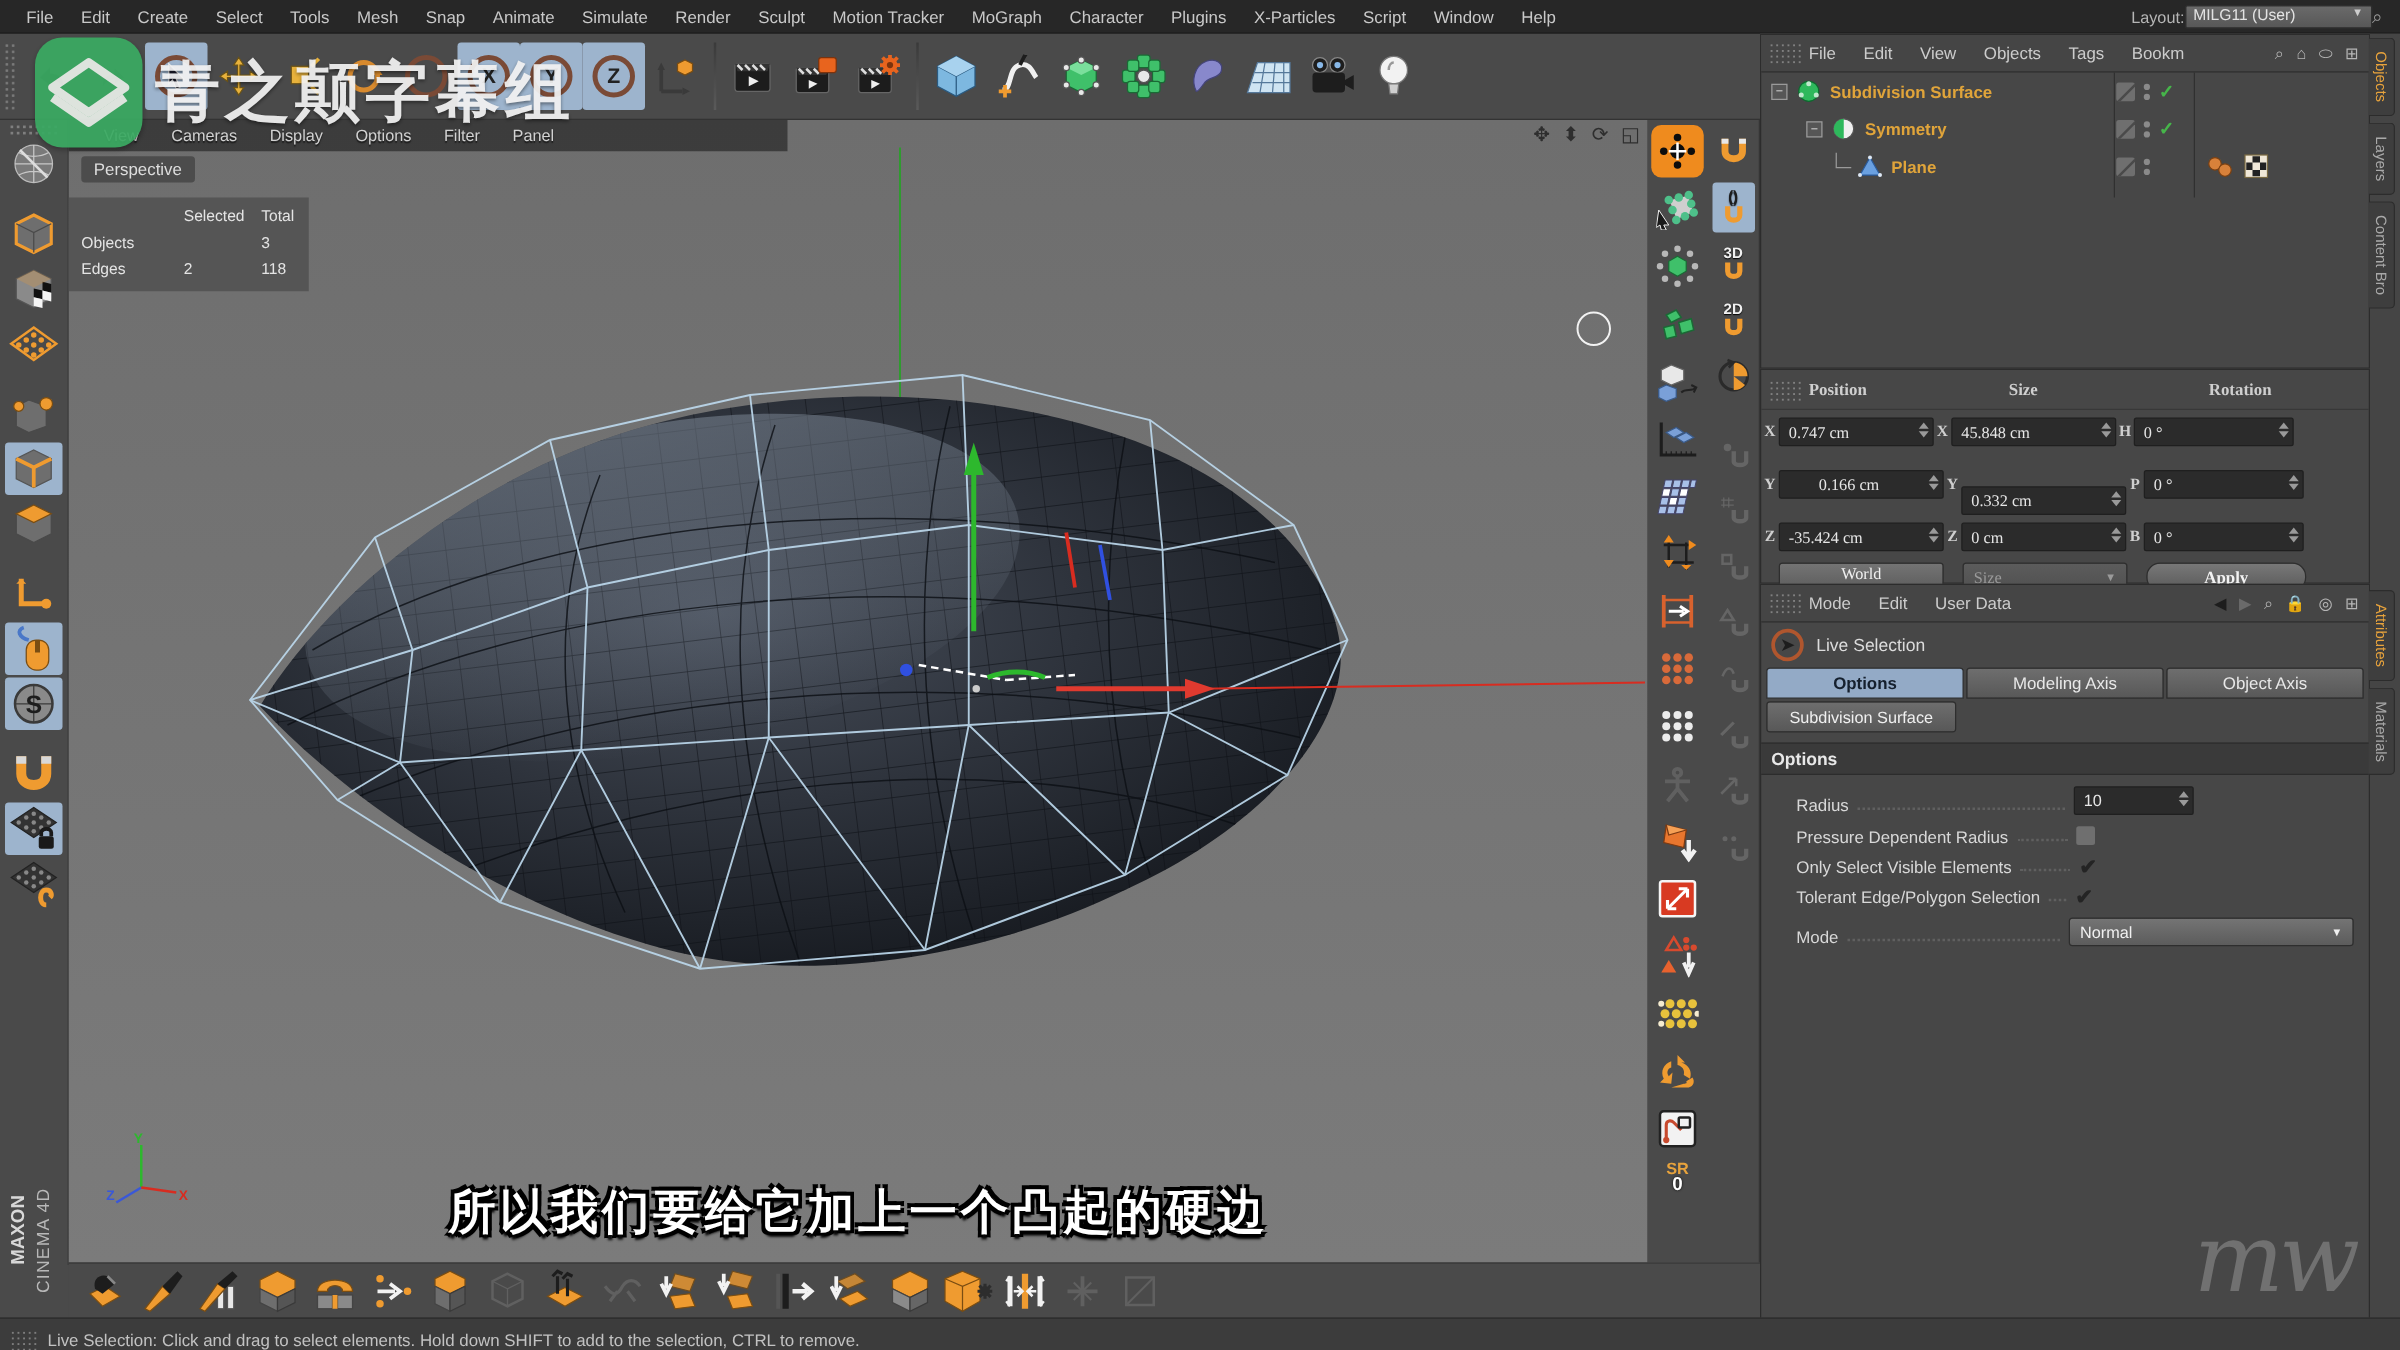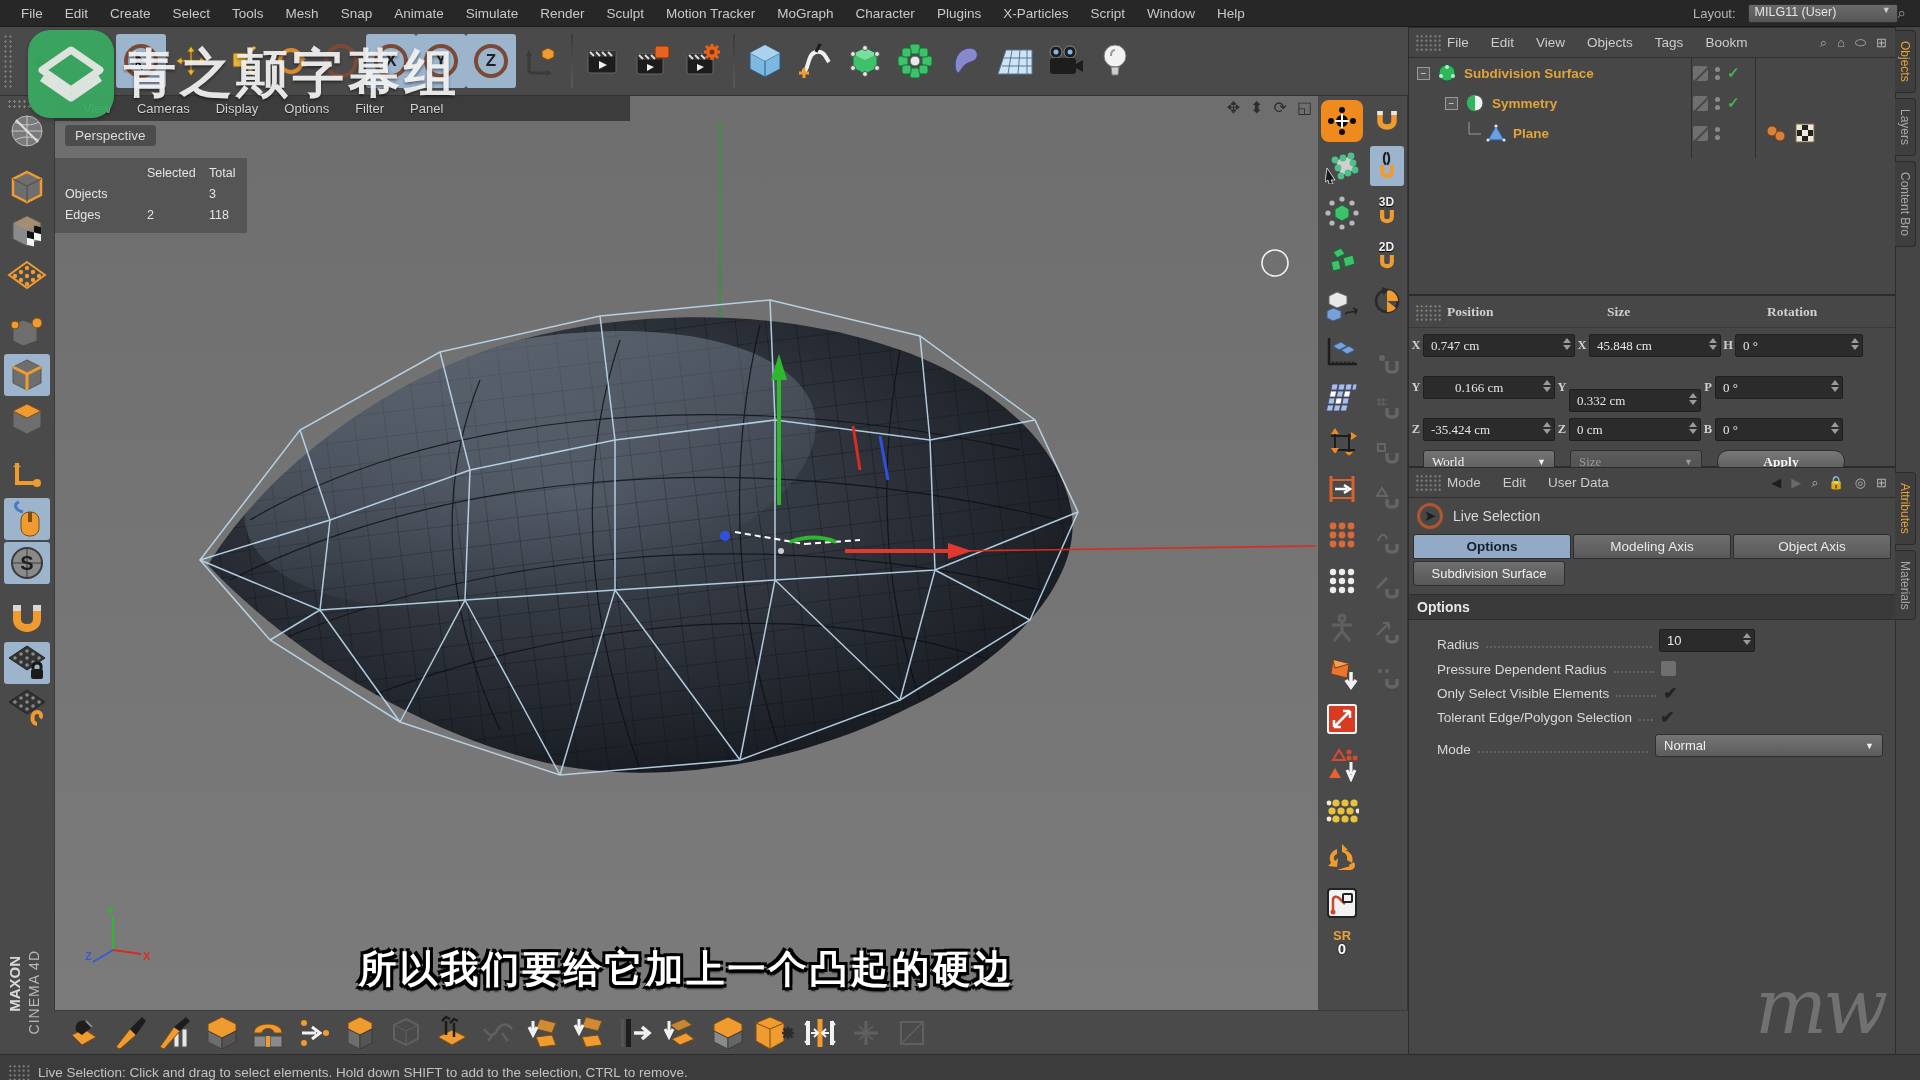--- a/index.html
+++ b/index.html
@@ -4,21 +4,21 @@
 <style>
   * { margin:0; padding:0; box-sizing:border-box; }
   html,body { width:1920px; height:1080px; background:#222; }
   body { font-family:"Liberation Sans", sans-serif; -webkit-font-smoothing:antialiased; }
   .screen { position:absolute; width:1920px; height:1080px; background:#4a4a4a; overflow:hidden; }
 
   
   .menubar { position:absolute; left:0; top:0; width:1920px; height:27px; background:#272727; display:flex; align-items:center; padding-left:10px; border-bottom:1px solid #1a1a1a; }
   .menubar .mitem { color:#c9c9c9; font-size:13.5px; padding:0 11px; cursor:default; }
   .menubar .spacer { flex:1; }
-  .layout-label { color:#b5b5b5; font-size:13px; margin-right:12px; }
+  .layout-label { color:#b5b5b5; font-size:13px; margin-right:0; }
   .layout-dd { width:150px; height:19px; background:linear-gradient(#6a6a6a,#575757); border:1px solid #2e2e2e; border-radius:2px; color:#e3e3e3; font-size:12.5px; display:flex; align-items:flex-start; padding:0 6px; margin-right:0; }
   .layout-dd .caret { margin-left:auto; font-size:9px; color:#ccc; }
   .menu-search { color:#999; font-size:15px; margin-right:14px; }
 
   
   .toolbar { position:absolute; left:0; top:27px; width:1920px; height:69px; background:#4a4a4a; border-bottom:1px solid #333; display:flex; align-items:center; }
   .tb-handle { width:10px; height:54px; margin:0 3px; background-image:radial-gradient(#7a7a7a 28%, transparent 30%); background-size:5px 5px; }
   .tcell { width:50px; height:54px; border-radius:3px; display:flex; align-items:center; justify-content:center; position:relative; }
   .tcell.active { background:#9db4cd; }
   .tsep { width:2px; height:54px; background:linear-gradient(#3a3a3a,#5a5a5a); margin:0 5px; }
@@ -999,21 +999,21 @@
         <div class="coord-head" style="flex:1;">
           <span style="width:160px;">Position</span>
           <span style="width:160px;">Size</span>
           <span>Rotation</span>
         </div>
       </div>
       <div style="border-top:1px solid #383838; margin-top:5px;"></div>
 
       <div class="crow">
         <span class="axlab">X</span>
-        <div class="field" style="width:152px;">
+        <div class="field" style="width:124px;">
             <span>0.747 cm</span>
             <span class="spin">
               <b></b>
               <i></i>
             </span>
           </div>
         <span class="axlab">X</span>
         <div class="field" style="width:132px;">
             <span>45.848 cm</span>
             <span class="spin">
@@ -1079,21 +1079,21 @@
         <div class="field" style="width:128px;">
             <span>0 °</span>
             <span class="spin">
               <b></b>
               <i></i>
             </span>
           </div>
       </div>
 
       <div class="crow" style="margin-top:9px;">
-        <div class="ddbtn" style="width:132px; margin-left:14px;">
+        <div class="ddbtn" style="width:132px; margin-left:14px;flex-direction:column;">
             <span>World</span>
             <span class="caret">▼</span>
           </div>
         <div class="ddbtn dis" style="width:132px; margin-left:15px;">
             <span>Size</span>
             <span class="caret">▼</span>
           </div>
         <div class="applybtn" style="width:128px; margin-left:15px;">
             <span>Apply</span>
           </div>

